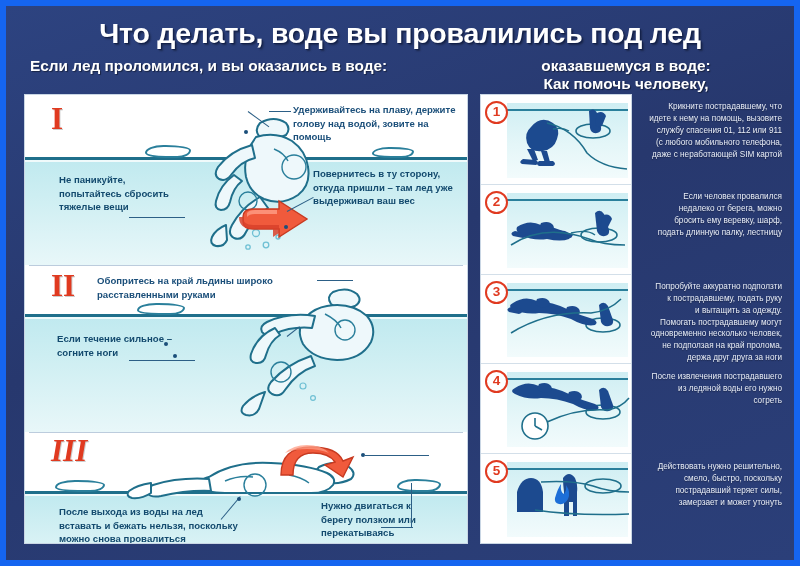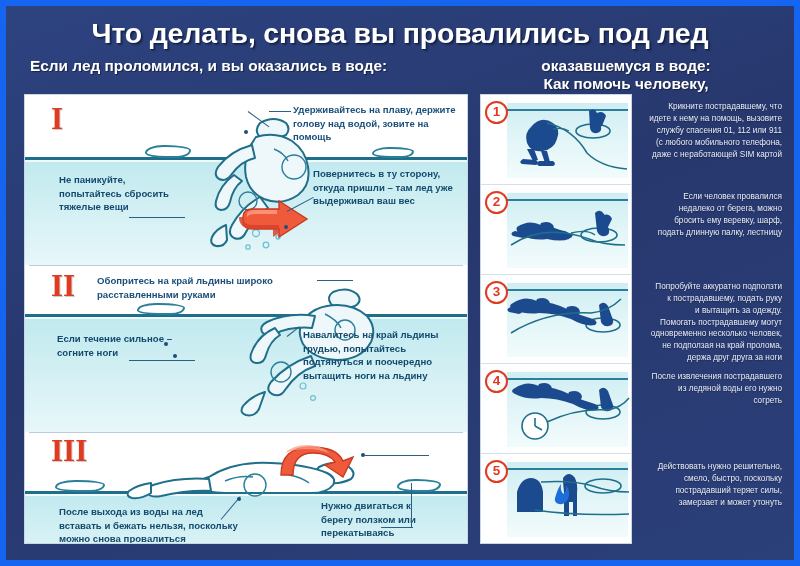--- a/index.html
+++ b/index.html
@@ -233,21 +233,21 @@
   }
 
   svg { display: block; overflow: visible; }
 </style>
 </head>
 <body>
 
 <div class="poster">
   <div class="poster-inner">
 
-    <div class="title">Что делать, снова вы провалились под лед</div>
+    <div class="title">Что делать, воде вы провалились под лед</div>
 
     <div class="subheads">
       <div class="subhead-left">Если лед проломился, и вы оказались в воде:</div>
       <div class="subhead-right">
         <div>оказавшемуся  в воде:</div>
         <div>Как помочь человеку,</div>
       </div>
     </div>
 
     <div class="columns">
@@ -340,36 +340,32 @@
               <circle cx="106" cy="118" r="2.4"></circle>
             </g>
           </svg>
 
           <div class="cap in-water" style="left:32px;top:66px;">Если течение сильное –
 согните ноги</div>
           <div class="leader" style="left:104px;top:94px;width:66px;"></div>
           <div class="dot" style="left:139px;top:76px;"></div>
           <div class="dot" style="left:148px;top:88px;"></div>
 
-          <div class="cap in-water" style="left:278px;top:62px;">Навалитесь на край льдины
-грудью, попытайтесь
-подтянуться и поочередно
-вытащить ноги на льдину</div>
           <div class="leader" style="left:262px;top:70px;width:16px;transform:rotate(-38deg);"></div>
         </div>
 
         <div class="divider"></div>
 
         <div class="panel panel-3">
           <div class="water" style="top:58px;bottom:0;"></div>
           <div class="ice-line" style="top:58px;"></div>
           <div class="ice-chunk" style="left:30px;top:47px;width:50px;height:12px;"></div>
           <div class="ice-chunk" style="left:372px;top:46px;width:44px;height:13px;"></div>
 
-          <div class="roman" style="left:26px;top:2px;">III</div>
+          <div class="roman" style="left:26px;top:2px;font-style:italic;">III</div>
 
           <svg style="position:absolute;left:88px;top:20px;" width="260" height="50" viewBox="0 0 260 50">
             <g fill="#ffffff" stroke="#1f6f8b" stroke-width="2" stroke-linejoin="round">
               <path d="M206 14 q16 -8 30 0 q8 6 2 12 q-16 8 -32 1 q-7 -6 0 -13z"></path>
               <path d="M96 24 q24 -16 62 -14 q38 2 56 10 q10 5 6 12 q-6 8 -22 8 l-86 0 q-20 0 -24 -8 q-3 -5 8 -8z"></path>
               <path d="M96 26 q-30 -2 -56 6 q-8 3 -6 8 q4 5 14 3 q26 -6 50 -5z"></path>
               <path d="M38 30 q-14 2 -22 8 q-4 5 3 7 q10 1 19 -5z"></path>
             </g>
             <g fill="none" stroke="#2a7f9b" stroke-width="1.4">
               <circle cx="142" cy="32" r="11"></circle>

